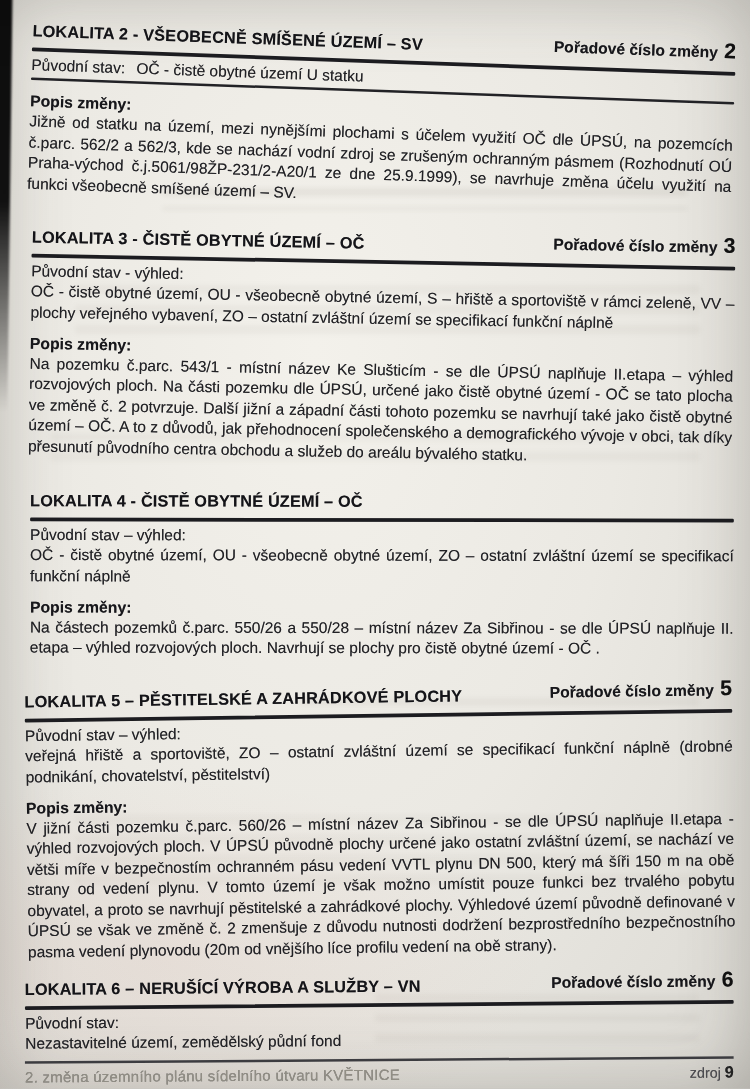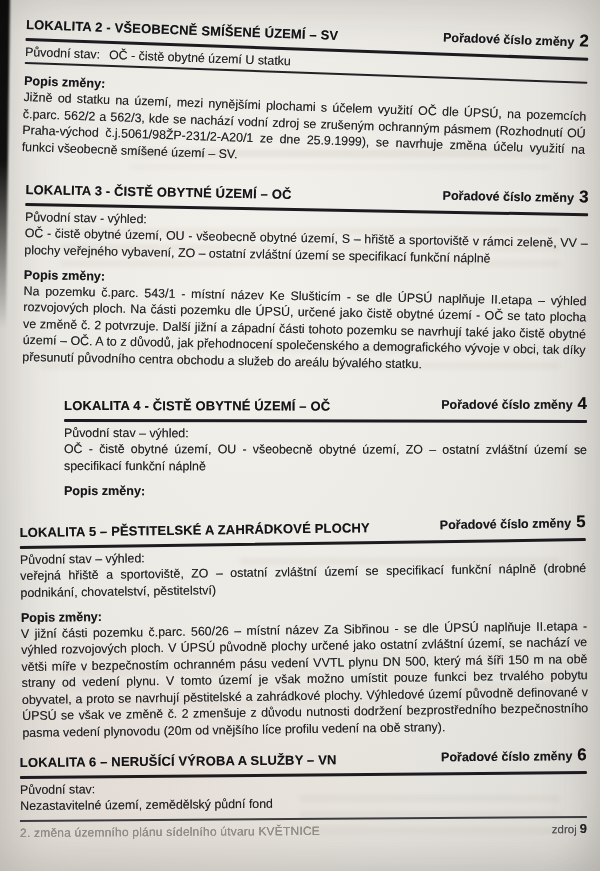--- a/index.html
+++ b/index.html
@@ -43,21 +43,21 @@
   .a6 { left: 300px; top: 795px; width: 260px; height: 40px; opacity: .28; }
 
   .content {
     position: absolute; left: 24px; right: 13px; top: 12px;
     color: #212125;
     text-shadow: 0 0 0.5px rgba(45,45,50,0.55);
   }
   section { transform-origin: 0 50%; }
   .s2 { transform: rotate(2deg); }
   .s3 { transform: rotate(1.05deg); margin-top: 22px; }
-  .s4 { transform: rotate(0.1deg);  margin-top: 27px; margin-left: 40px; }
+  .s4 { transform: rotate(0.1deg);  margin-top: 27px; }
   .s5 { transform: rotate(-0.8deg); margin-top: 22px; margin-left: -3px; }
   .s6 { transform: rotate(-0.5deg); margin-top: 9px;  margin-left: -4px; }
   .pagefoot { transform: rotate(-0.4deg); transform-origin: 0 50%; margin-top: 5px; margin-left: -4px; }
 
   .head { display: flex; justify-content: space-between; align-items: flex-end; }
   .title {
     margin: 0; font-size: 13px; font-weight: bold; letter-spacing: .15px;
     color: #141418; white-space: nowrap;
   }
   .cislo { white-space: nowrap; }
@@ -122,29 +122,27 @@
       <p class="pv stack">
         <span class="pv-label">Původní stav - výhled:</span><span class="pv-text">OČ - čistě obytné území, OU - všeobecně obytné území, S – hřiště a sportoviště v rámci zeleně, VV – plochy veřejného vybavení, ZO – ostatní zvláštní území se specifikací funkční náplně</span>
       </p>
       <p class="popis-label">Popis změny:</p>
       <p class="popis">Na pozemku č.parc. 543/1 - místní název Ke Slušticím - se dle ÚPSÚ naplňuje II.etapa – výhled rozvojových ploch. Na části pozemku dle ÚPSÚ, určené jako čistě obytné území - OČ se tato plocha ve změně č. 2 potvrzuje. Další jižní a západní části tohoto pozemku se navrhují také jako čistě obytné území – OČ. A to z důvodů, jak přehodnocení společenského a demografického vývoje v obci, tak díky přesunutí původního centra obchodu a služeb do areálu bývalého statku.</p>
     </section>
 
     <section class="s4">
       <div class="head">
         <h2 class="title">LOKALITA 4 - ČISTĚ OBYTNÉ ÚZEMÍ – OČ</h2>
-        <div class="cislo">
-          <span class="cislo-label">Pořadové číslo změny</span><span class="cislo-num">4</span>
-        </div>
       </div>
       <div class="rule"></div>
       <p class="pv stack">
         <span class="pv-label">Původní stav – výhled:</span><span class="pv-text">OČ - čistě obytné území, OU - všeobecně obytné území, ZO – ostatní zvláštní území se specifikací funkční náplně</span>
       </p>
       <p class="popis-label">Popis změny:</p>
+      <p class="popis">Na částech pozemků č.parc. 550/26 a 550/28 – místní název Za Sibřinou - se dle ÚPSÚ naplňuje II. etapa – výhled rozvojových ploch. Navrhují se plochy pro čistě obytné území - OČ .</p>
     </section>
 
     <section class="s5">
       <div class="head">
         <h2 class="title">LOKALITA 5 – PĚSTITELSKÉ A ZAHRÁDKOVÉ PLOCHY</h2>
         <div class="cislo">
           <span class="cislo-label">Pořadové číslo změny</span><span class="cislo-num">5</span>
         </div>
       </div>
       <div class="rule"></div>

